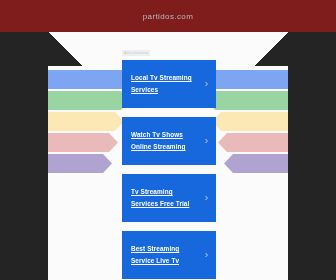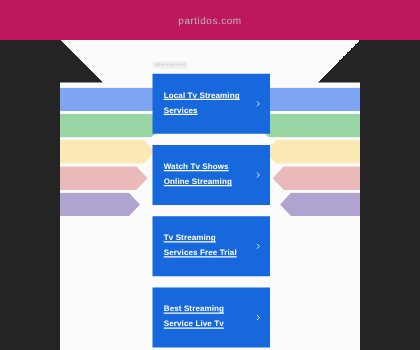--- a/index.html
+++ b/index.html
@@ -15,21 +15,21 @@
     font-family: "Liberation Sans", sans-serif;
     position: relative;
   }
 
   
   .topbar {
     position: absolute;
     top: 0; left: 0;
     width: 336px;
     height: 32px;
-    background: #be185d;
+    background: #7f1d1d;
     display: flex;
     align-items: center;
     justify-content: center;
   }
 
   .site-title {
     color: #b9b9b9;
     font-size: 8px;
     letter-spacing: 0.4px;
     font-family: "Liberation Sans", sans-serif;

